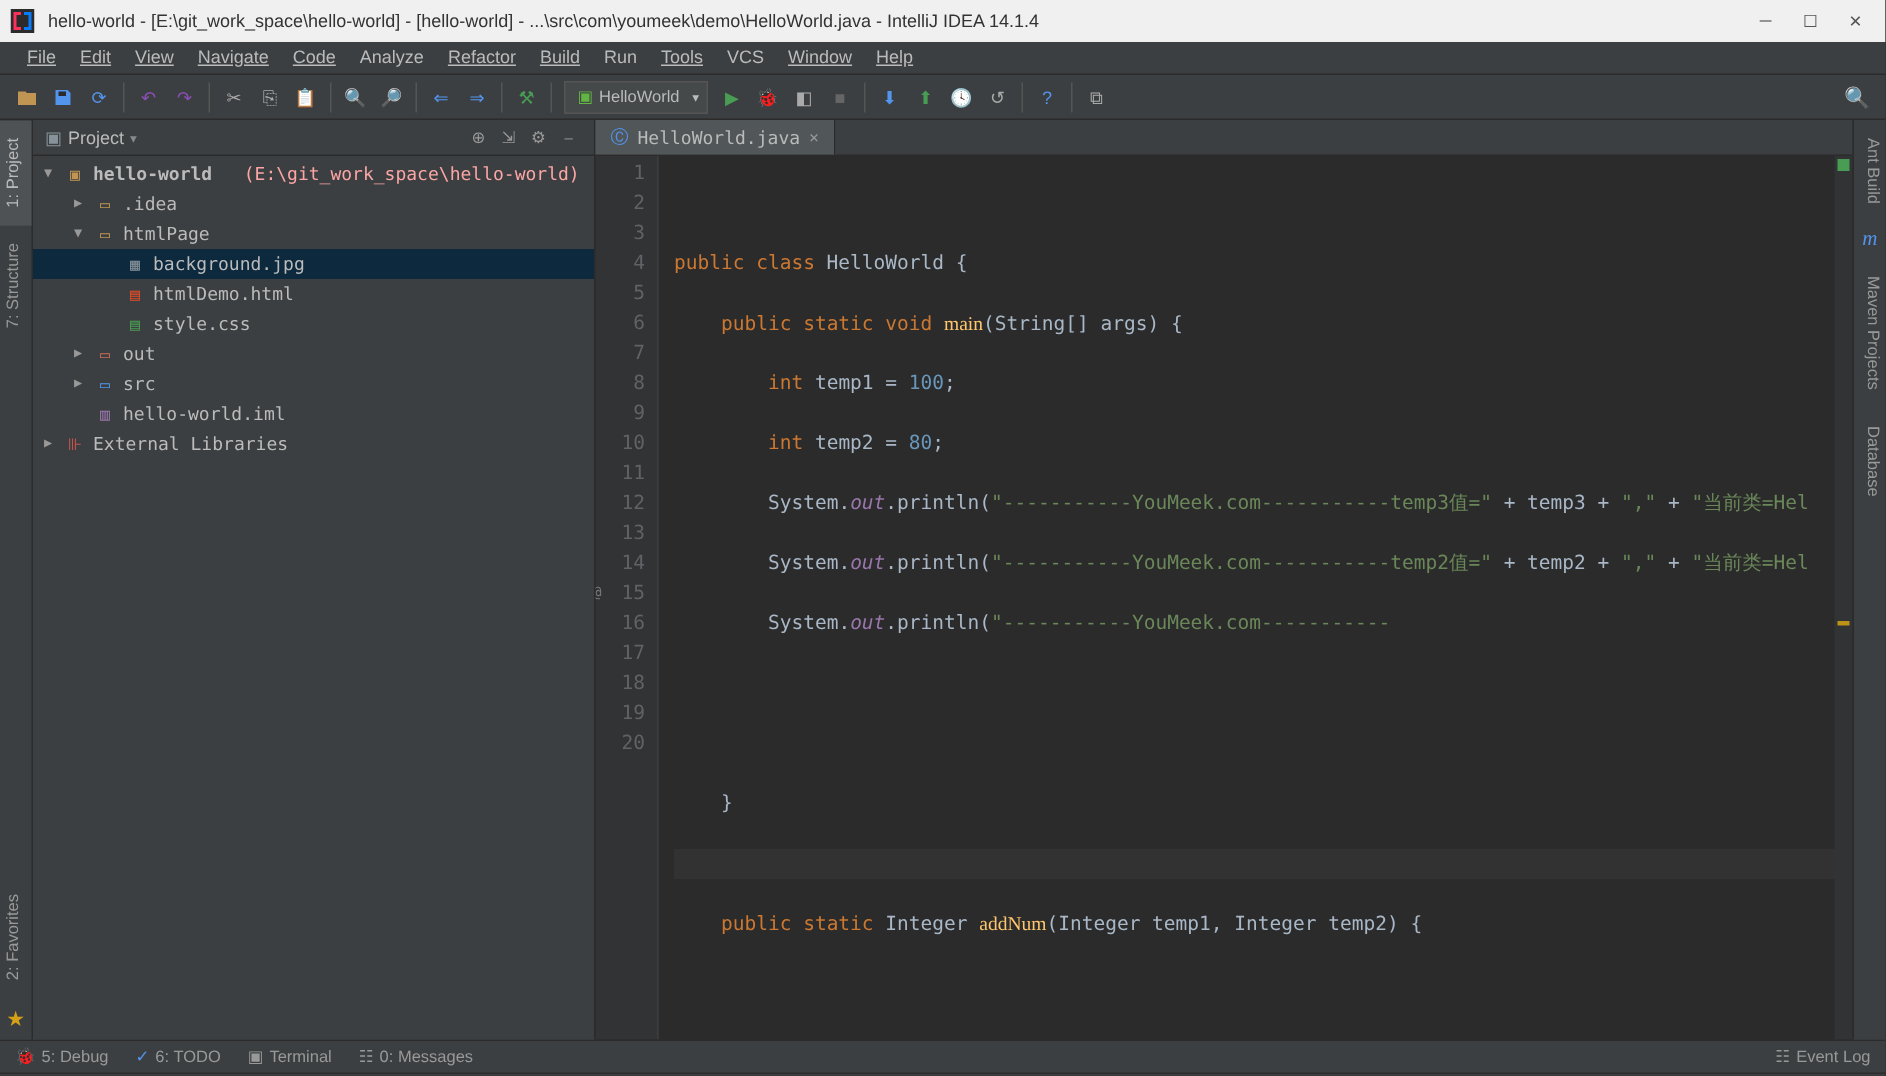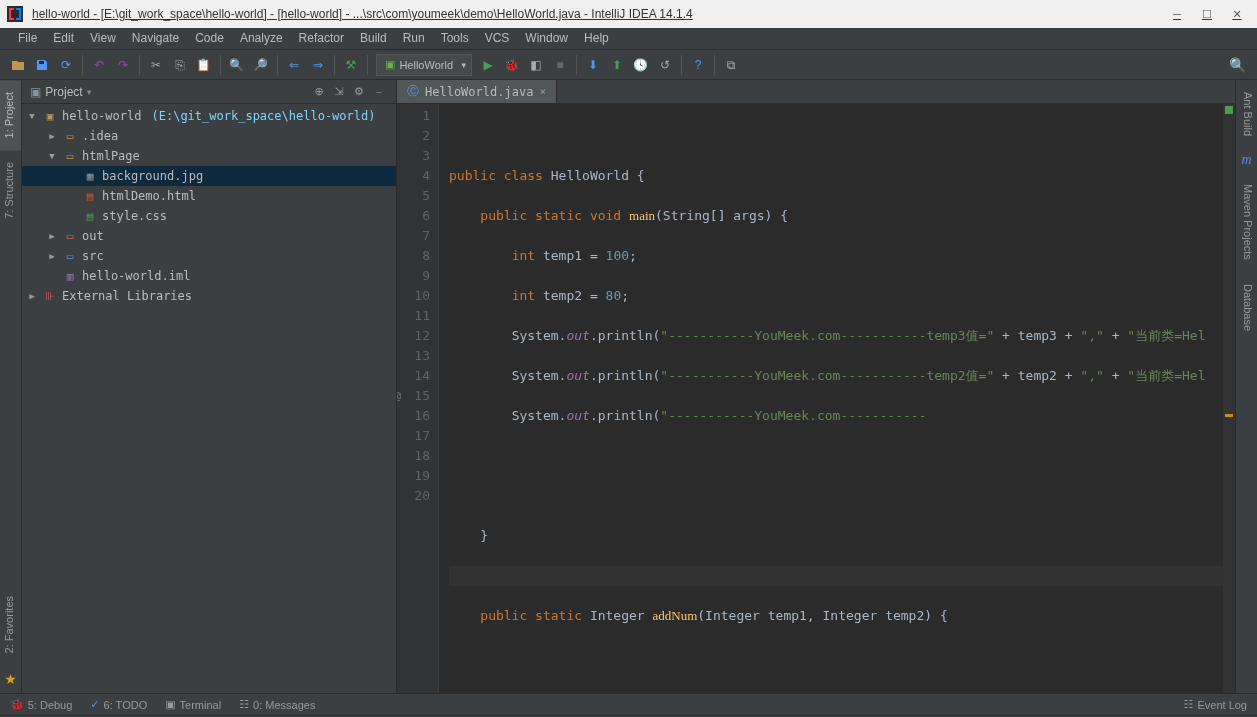--- a/index.html
+++ b/index.html
@@ -1,28 +1,28 @@
 <!DOCTYPE html>
 <html><head>
 <meta charset="utf-8">
 <style>
 * { margin: 0; padding: 0; box-sizing: border-box; }
 body { font-family: "Segoe UI", Tahoma, sans-serif; font-size: 12px; background: #3c3f41; color: #bbbbbb; width: 1257px; height: 717px; overflow: hidden; }
 
 
-.titlebar { height: 28px; background: #f0f0f0; display: flex; align-items: center; padding: 12px 6px; color: #333; text-decoration: underline; }
+.titlebar { height: 28px; background: #f0f0f0; display: flex; align-items: center; padding: 12px 6px; color: #333; }
 .titlebar .logo { width: 18px; height: 18px; margin-right: 8px; display: inline-flex; align-items: center; justify-content: center; }
 .titlebar .title { flex: 1; font-size: 12px; }
 .titlebar .winbtns { display: flex; gap: 2px; }
 .titlebar .winbtn { width: 28px; height: 20px; display: inline-flex; align-items: center; justify-content: center; font-size: 11px; color: #555; }
 
 
 .menubar { height: 22px; background: #3c3f41; display: flex; padding: 0 10px; border-bottom: 1px solid #2b2b2b; }
 .menubar .menuitem { padding: 3px 8px; color: #bbbbbb; cursor: pointer; }
-.menubar .menuitem .ul { }
+.menubar .menuitem .ul { text-decoration: underline; }
 
 
 .toolbar { height: 30px; background: #3c3f41; display: flex; align-items: center; padding: 0 6px; border-bottom: 1px solid #2b2b2b; position: relative; }
 .toolbar .tb-btn { width: 22px; height: 22px; display: inline-flex; align-items: center; justify-content: center; margin: 0 1px; color: #aaa; cursor: pointer; }
 .toolbar .sep { width: 1px; height: 20px; background: #555; margin: 0 4px; }
 .toolbar .run-config { height: 22px; background: #45494a; border: 1px solid #555; padding: 0 18px 0 8px; display: inline-flex; align-items: center; color: #bbb; position: relative; margin: 0 4px; font-size: 11px; }
 .toolbar .run-config::after { content: "▾"; position: absolute; right: 5px; font-size: 9px; }
 .toolbar .commit-box { height: 22px; background: #45494a; border: 1px solid #555; padding: 0 20px 0 8px; display: inline-flex; align-items: center; color: #bbb; font-family: monospace; font-size: 11px; position: relative; margin: 0 4px; }
 .toolbar .commit-box::after { content: "▾"; position: absolute; right: 5px; font-size: 9px; }
 .toolbar .search-top { position: absolute; right: 10px; color: #aaa; font-size: 14px; }
@@ -40,21 +40,21 @@
 .project-panel { width: 375px; background: #3c3f41; border-right: 1px solid #2b2b2b; display: flex; flex-direction: column; }
 .project-header { height: 24px; display: flex; align-items: center; padding: 0 8px; border-bottom: 1px solid #2b2b2b; }
 .project-header .title { flex: 1; display: flex; align-items: center; gap: 4px; }
 .project-header .hdr-btn { width: 18px; height: 18px; display: inline-flex; align-items: center; justify-content: center; color: #999; font-size: 11px; cursor: pointer; margin-left: 2px; }
 .tree { flex: 1; overflow: auto; padding: 2px 0; font-family: monospace; font-size: 12px; }
 .tree-row { display: flex; align-items: center; height: 20px; padding: 0 4px; cursor: pointer; white-space: nowrap; }
 .tree-row.selected { background: #0d293e; }
 .tree-row .arrow { width: 12px; display: inline-block; text-align: center; font-size: 9px; color: #999; }
 .tree-row .icon { width: 16px; height: 16px; display: inline-flex; align-items: center; justify-content: center; margin: 0 4px; font-size: 11px; }
 .tree-row .label { color: #bbbbbb; }
-.tree-row .hint { color: #7dd3fc; margin-left: 10px; }
+.tree-row .hint { color: #fca5a5; margin-left: 21px; }
 .folder-icon { color: #c09553; }
 .file-icon { color: #87939a; }
 
 
 .editor-area { flex: 1; display: flex; flex-direction: column; background: #2b2b2b; }
 .editor-tabs { height: 24px; background: #3c3f41; display: flex; border-bottom: 1px solid #2b2b2b; }
 .editor-tab { padding: 3px 10px; background: #515658; display: flex; align-items: center; gap: 6px; font-family: monospace; font-size: 12px; border-right: 1px solid #2b2b2b; }
 .editor-tab .close { color: #999; font-size: 11px; cursor: pointer; }
 .editor-body { flex: 1; display: flex; overflow: hidden; background: #2b2b2b; position: relative; }
 .gutter { width: 42px; background: #313335; color: #606366; font-family: monospace; font-size: 13px; text-align: right; padding: 2px 8px 2px 0; line-height: 20px; border-right: 1px solid #3c3f41; }
@@ -190,21 +190,21 @@
       </div>
       <span class="hdr-btn">⊕</span>
       <span class="hdr-btn">⇲</span>
       <span class="hdr-btn">⚙</span>
       <span class="hdr-btn">⎯</span>
     </div>
     <div class="tree">
       <div class="tree-row" style="padding-left:4px">
         <span class="arrow">▼</span>
           <span class="icon folder-icon">▣</span>
-        <span class="label" style="font-weight:normal">hello-world</span>
+        <span class="label" style="font-weight:bold">hello-world</span>
         <span class="hint">(E:\git_work_space\hello-world)</span>
       </div>
       <div class="tree-row" style="padding-left:24px">
         <span class="arrow">▶</span>
           <span class="icon folder-icon">▭</span>
         <span class="label">.idea</span>
       </div>
       <div class="tree-row" style="padding-left:24px">
         <span class="arrow">▼</span>
           <span class="icon folder-icon">▭</span>

